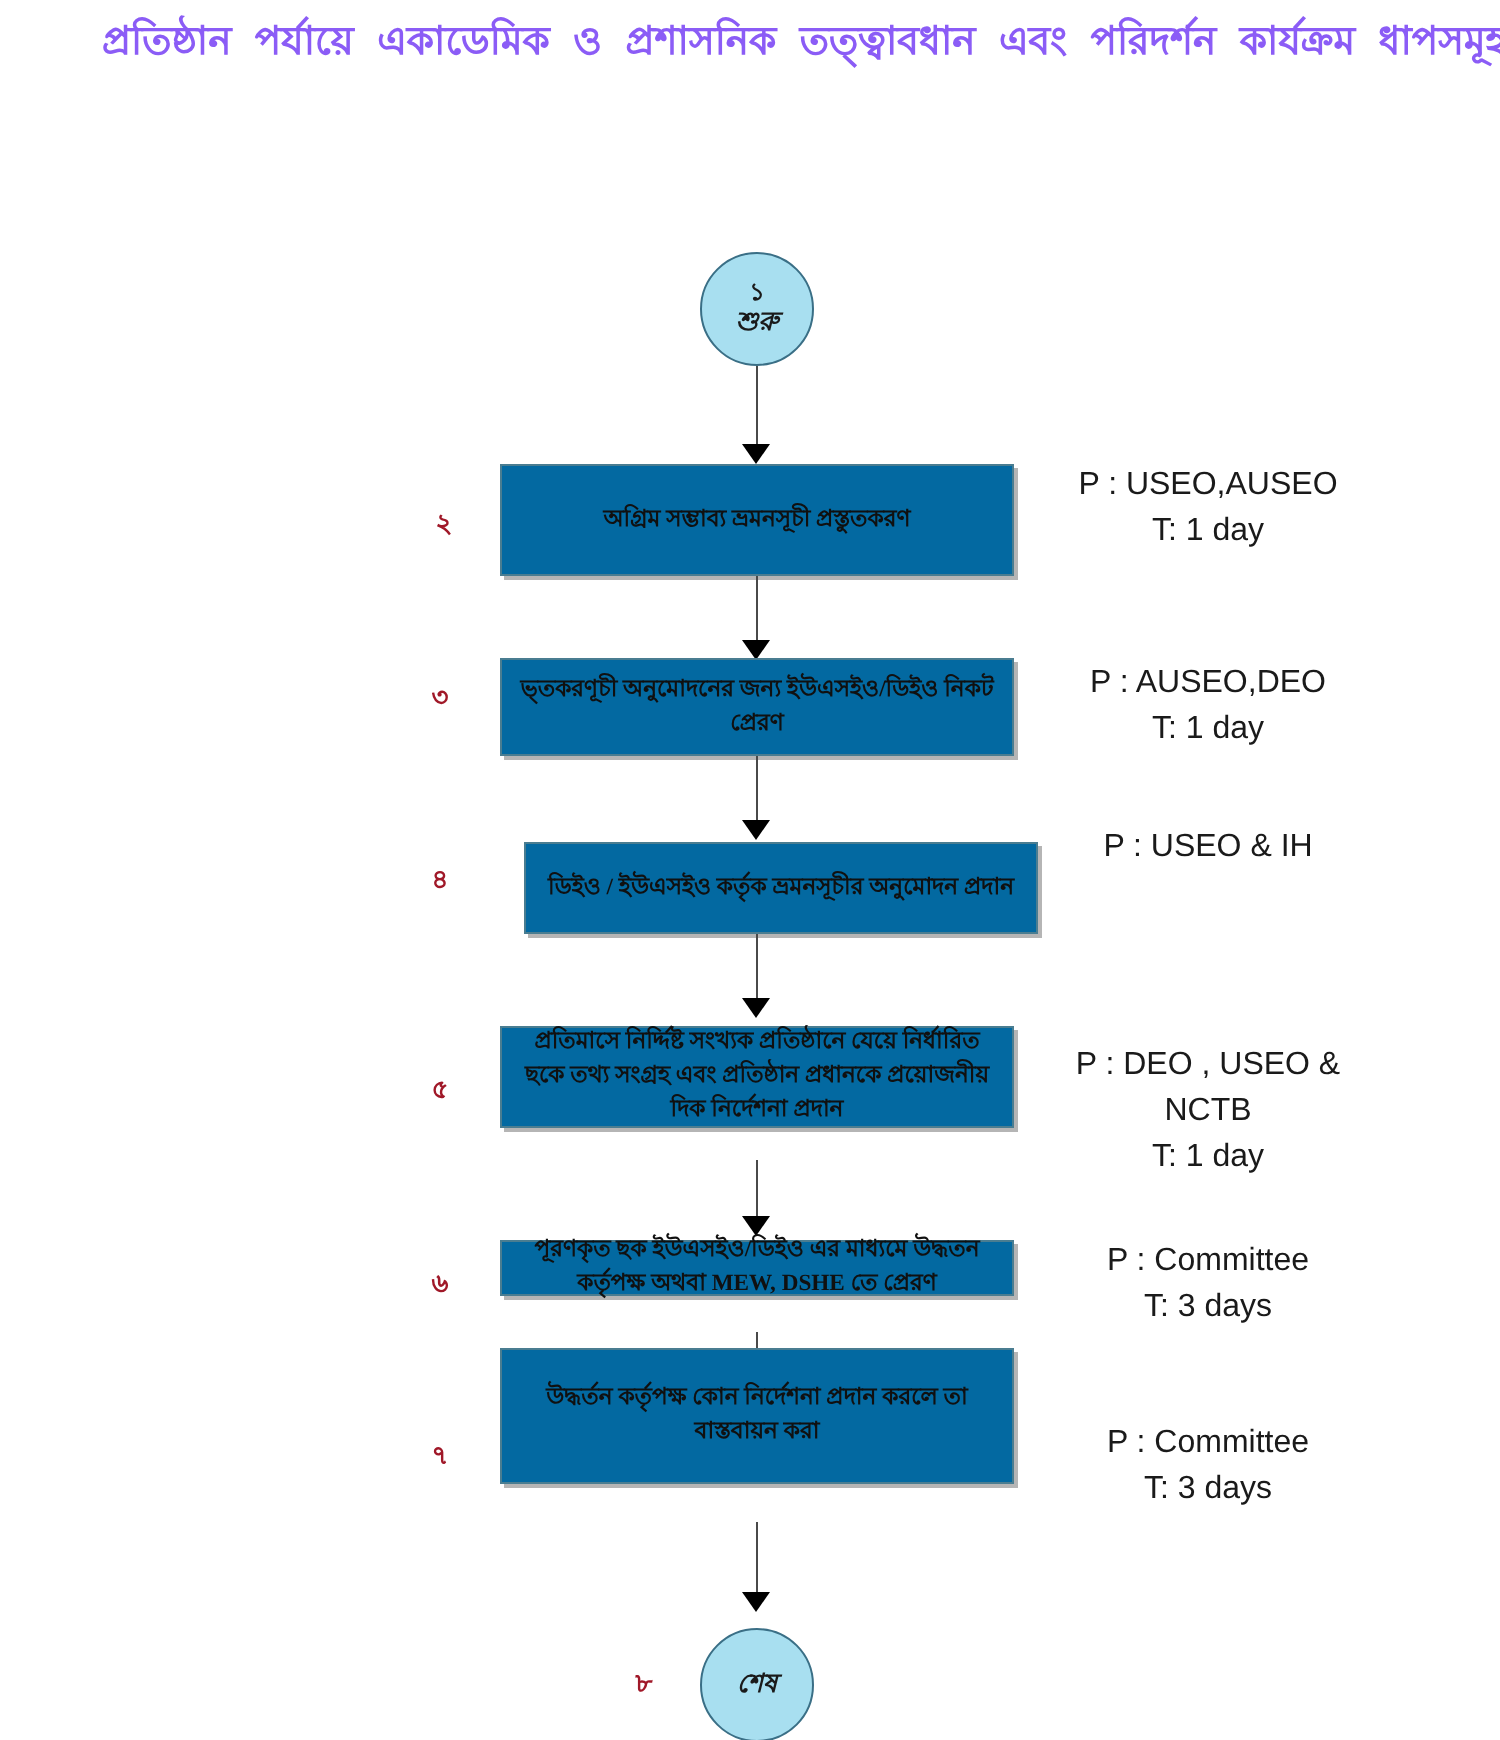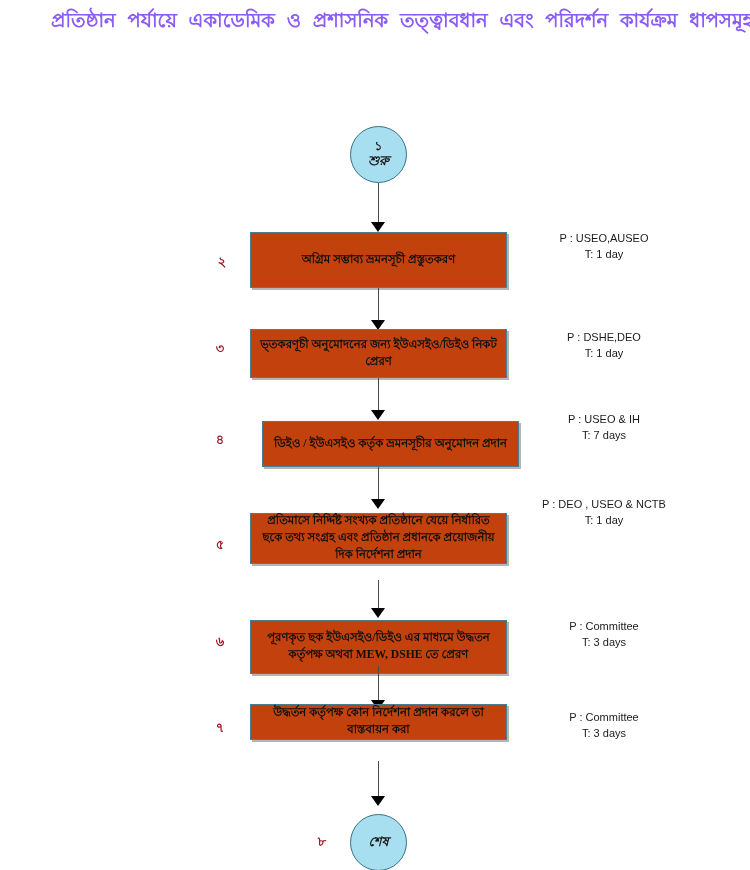--- a/index.html
+++ b/index.html
@@ -74,21 +74,21 @@
   }
   .terminator .t-num { font-size: 12px; }
   .terminator .t-label { font-size: 13px; font-style: italic; }
 
   
   .step-box {
     position: absolute;
     left: 250px;
     width: 257px;
     box-sizing: border-box;
-    background: #c2410c;
+    background: #0369a1;
     border: 1px solid #4a7d91;
     box-shadow: 2px 2px 0 rgba(120,120,120,0.55);
     display: flex;
     align-items: center;
     justify-content: center;
     text-align: center;
     font-family: "Liberation Serif", serif;
     font-weight: bold;
     font-size: 11.6px;
     line-height: 1.45;
@@ -107,21 +107,21 @@
     font-size: 13px;
     color: #a01828;
   }
 
   
   .annotation {
     position: absolute;
     left: 514px;
     width: 180px;
     font-family: "Liberation Sans", sans-serif;
-    font-size: 11px;
+    font-size: 16px;
     color: #1a1a1a;
     line-height: 1.45;
     text-align: center;
   }
   .annotation .anno-p { display: block; }
   .annotation .anno-t { display: block; }
 </style>
 </head>
 <body>
 
@@ -147,65 +147,64 @@
   </div>
 
   <div class="connector" style="top:288px; height:38px;"></div>
   <div class="arrowhead" style="left:378px; top:320px;"></div>
 
   <div class="step-number" style="left:203px; top:339px;">৩</div>
   <div class="step-box" style="top:329px; height:49px;">
     <span class="box-text">ভ্তকরণূচী অনুমোদনের জন্য ইউএসইও/ডিইও নিকট  প্রেরণ</span>
   </div>
   <div class="annotation" style="top:330px;">
-    <span class="anno-p">P : DSHE,DEO</span>
+    <span class="anno-p">P : AUSEO,DEO</span>
     <span class="anno-t">T: 1 day</span>
   </div>
 
   <div class="connector" style="top:378px; height:36px;"></div>
   <div class="arrowhead" style="left:378px; top:410px;"></div>
 
   <div class="step-number" style="left:203px; top:430px;">৪</div>
   <div class="step-box" style="top:421px; height:46px;margin-left:12px;">
     <span class="box-text">ডিইও / ইউএসইও কর্তৃক ভ্রমনসূচীর অনুমোদন প্রদান</span>
   </div>
   <div class="annotation" style="top:412px;text-align:center;">
     <span class="anno-p">P : USEO &amp; IH</span>
-    <span class="anno-t">T: 7 days</span>
   </div>
 
   <div class="connector" style="top:467px; height:36px;"></div>
   <div class="arrowhead" style="left:378px; top:499px;"></div>
 
   <div class="step-number" style="left:203px; top:535px;">৫</div>
   <div class="step-box" style="top:513px; height:51px;">
     <span class="box-text">প্রতিমাসে নির্দ্দিষ্ট সংখ্যক প্রতিষ্ঠানে যেয়ে নির্ধারিত ছকে তথ্য সংগ্রহ এবং প্রতিষ্ঠান প্রধানকে প্রয়োজনীয় দিক নির্দেশনা প্রদান</span>
   </div>
-  <div class="annotation" style="top:497px;">
+  <div class="annotation" style="top:521px;">
     <span class="anno-p">P : DEO , USEO &amp; NCTB</span>
     <span class="anno-t">T: 1 day</span>
   </div>
 
   <div class="connector" style="top:580px; height:32px;"></div>
   <div class="arrowhead" style="left:378px; top:608px;"></div>
 
   <div class="step-number" style="left:203px; top:632px;">৬</div>
-  <div class="step-box" style="top:620px; height:54px;">
+  <div class="step-box" style="top:620px; height:28px;">
     <span class="box-text">পূরণকৃত ছক ইউএসইও/ডিইও  এর মাধ্যমে উদ্ধতন কর্তৃপক্ষ অথবা MEW, DSHE তে প্রেরণ</span>
   </div>
   <div class="annotation" style="top:619px;">
     <span class="anno-p">P : Committee</span>
     <span class="anno-t">T: 3 days</span>
   </div>
 
   <div class="connector" style="top:666px; height:38px;"></div>
   <div class="arrowhead" style="left:378px; top:700px;"></div>
 
   <div class="step-number" style="left:203px; top:718px;">৭</div>
-  <div class="step-box" style="top:704px; height:36px;">
+  <div class="step-box" style="top:674px; height:68px;">
     <span class="box-text">উদ্ধর্তন কর্তৃপক্ষ কোন নির্দেশনা প্রদান করলে তা বাস্তবায়ন করা</span>
   </div>
   <div class="annotation" style="top:710px;">
     <span class="anno-p">P : Committee</span>
     <span class="anno-t">T: 3 days</span>
   </div>
 
   <div class="connector" style="top:761px; height:38px;"></div>
   <div class="arrowhead" style="left:378px; top:796px;"></div>
 

